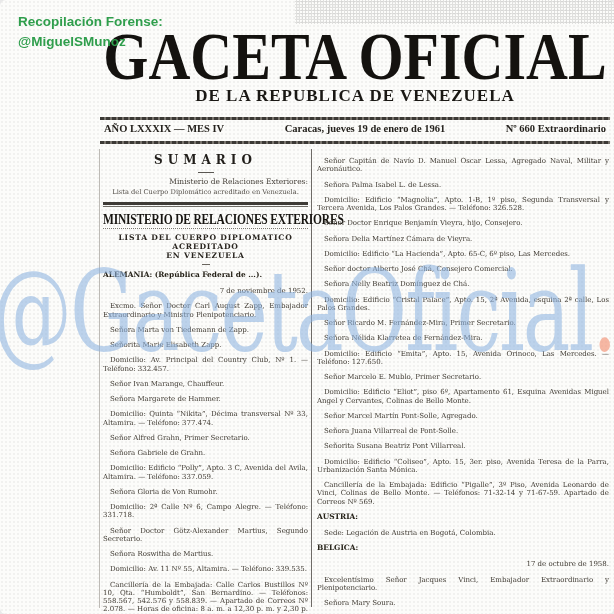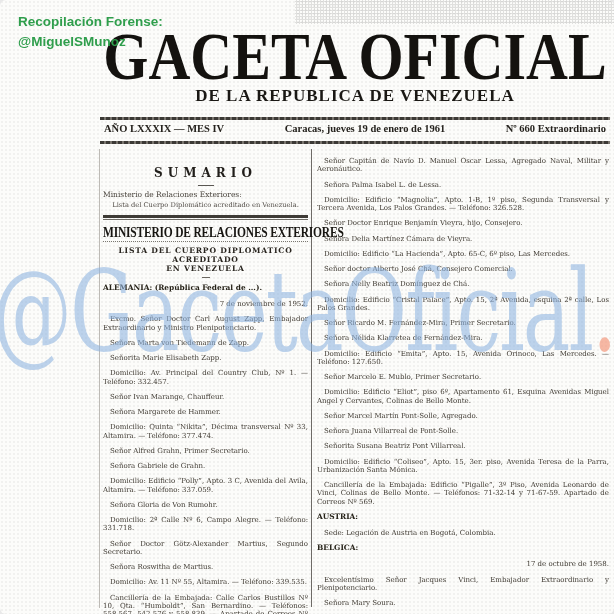--- a/index.html
+++ b/index.html
@@ -28,23 +28,23 @@
   .datebar{position:absolute;left:104px;top:123px;width:502px;display:flex;
         justify-content:space-between;align-items:baseline;
         font-family:"Liberation Serif",serif;font-weight:bold;font-size:10.5px;color:#25221d;}
   
   .divider{position:absolute;left:311px;top:149px;width:1px;height:458px;background:#6d6a66;}
   .left-edge{position:absolute;left:99px;top:149px;width:1px;height:459px;background:#bdbab5;}
   .col-left{position:absolute;left:103px;top:150px;width:205px;}
   .col-right{position:absolute;left:317px;top:150px;width:292px;}
   
   .sumario{text-align:center;font-weight:bold;font-size:12px;letter-spacing:5px;
-        color:#211e1a;margin-top:16px;}
+        color:#211e1a;margin-top:3px;}
   .mini-rule{width:16px;height:1px;background:#5a5752;margin:5px auto 4px;}
-  .sum-line1{text-align:left;font-size:7.5px;color:#4a453e;}
+  .sum-line1{text-align:right;font-size:7.5px;color:#4a453e;}
   .sum-line2{text-align:center;font-size:6.7px;color:#55504a;margin-top:2px;}
   .heavy-rule{border-top:3px solid #3e3b36;border-bottom:1px solid #6f6c66;height:1px;margin-top:6px;}
   .ministry{text-align:center;font-family:"Liberation Serif",serif;font-weight:bold;
         font-size:11.5px;letter-spacing:-0.2px;color:#171511;margin:4px 0 2px;
         transform:scaleY(1.25);transform-origin:top;white-space:nowrap;}
   .dotted-rule{border-top:1px dotted #7b7871;margin:5px 0 4px;}
   .lista{text-align:center;font-weight:bold;font-size:7.6px;letter-spacing:0.8px;color:#29251f;}
   .dash-sep{width:8px;height:1px;background:#6a665f;margin:4px auto;}
   
   .para{font-size:7px;line-height:1.18;color:#403b33;text-align:justify;}

